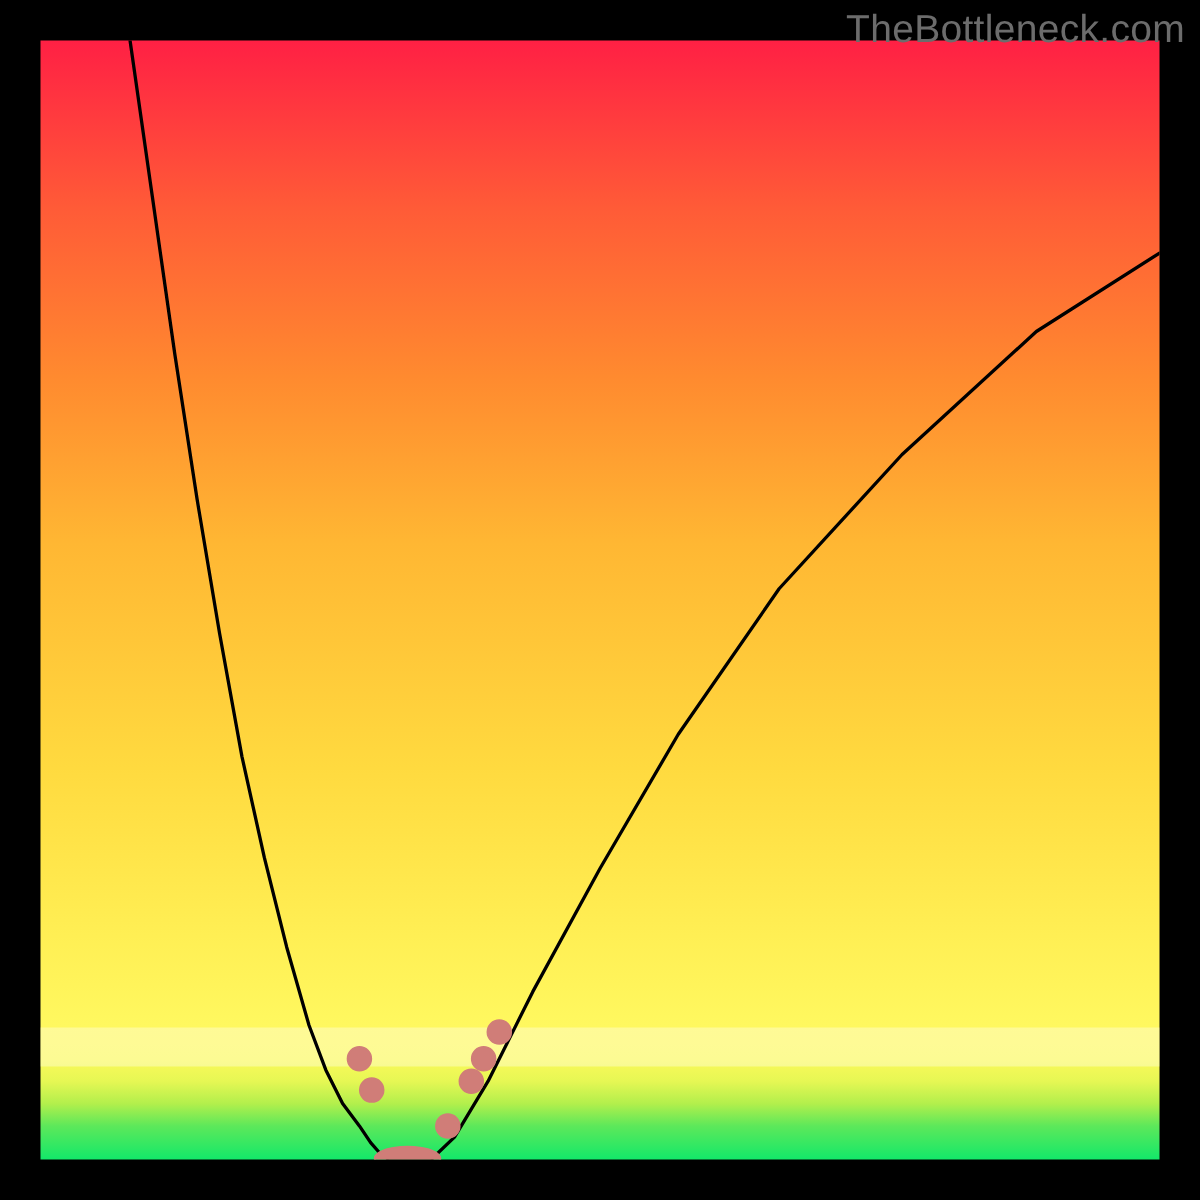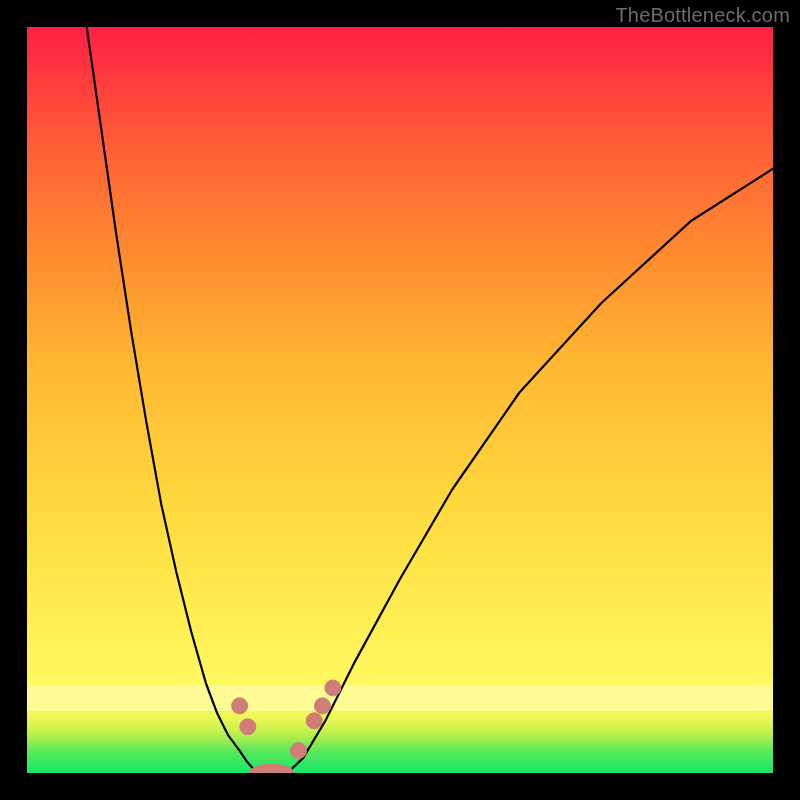--- a/index.html
+++ b/index.html
@@ -46,21 +46,21 @@
     right: 0;
     height: 26px;
     bottom: 62px;
     background: rgba(255, 255, 255, 0.35);
   }
   .watermark {
     position: absolute;
     top: 4px;
     right: 10px;
     color: #6c6c6c;
-    font-size: 20px;
+    font-size: 26px;
     font-weight: 500;
     letter-spacing: 0.2px;
   }
   svg.overlay {
     position: absolute;
     left: 0;
     top: 0;
     width: 746px;
     height: 746px;
   }

